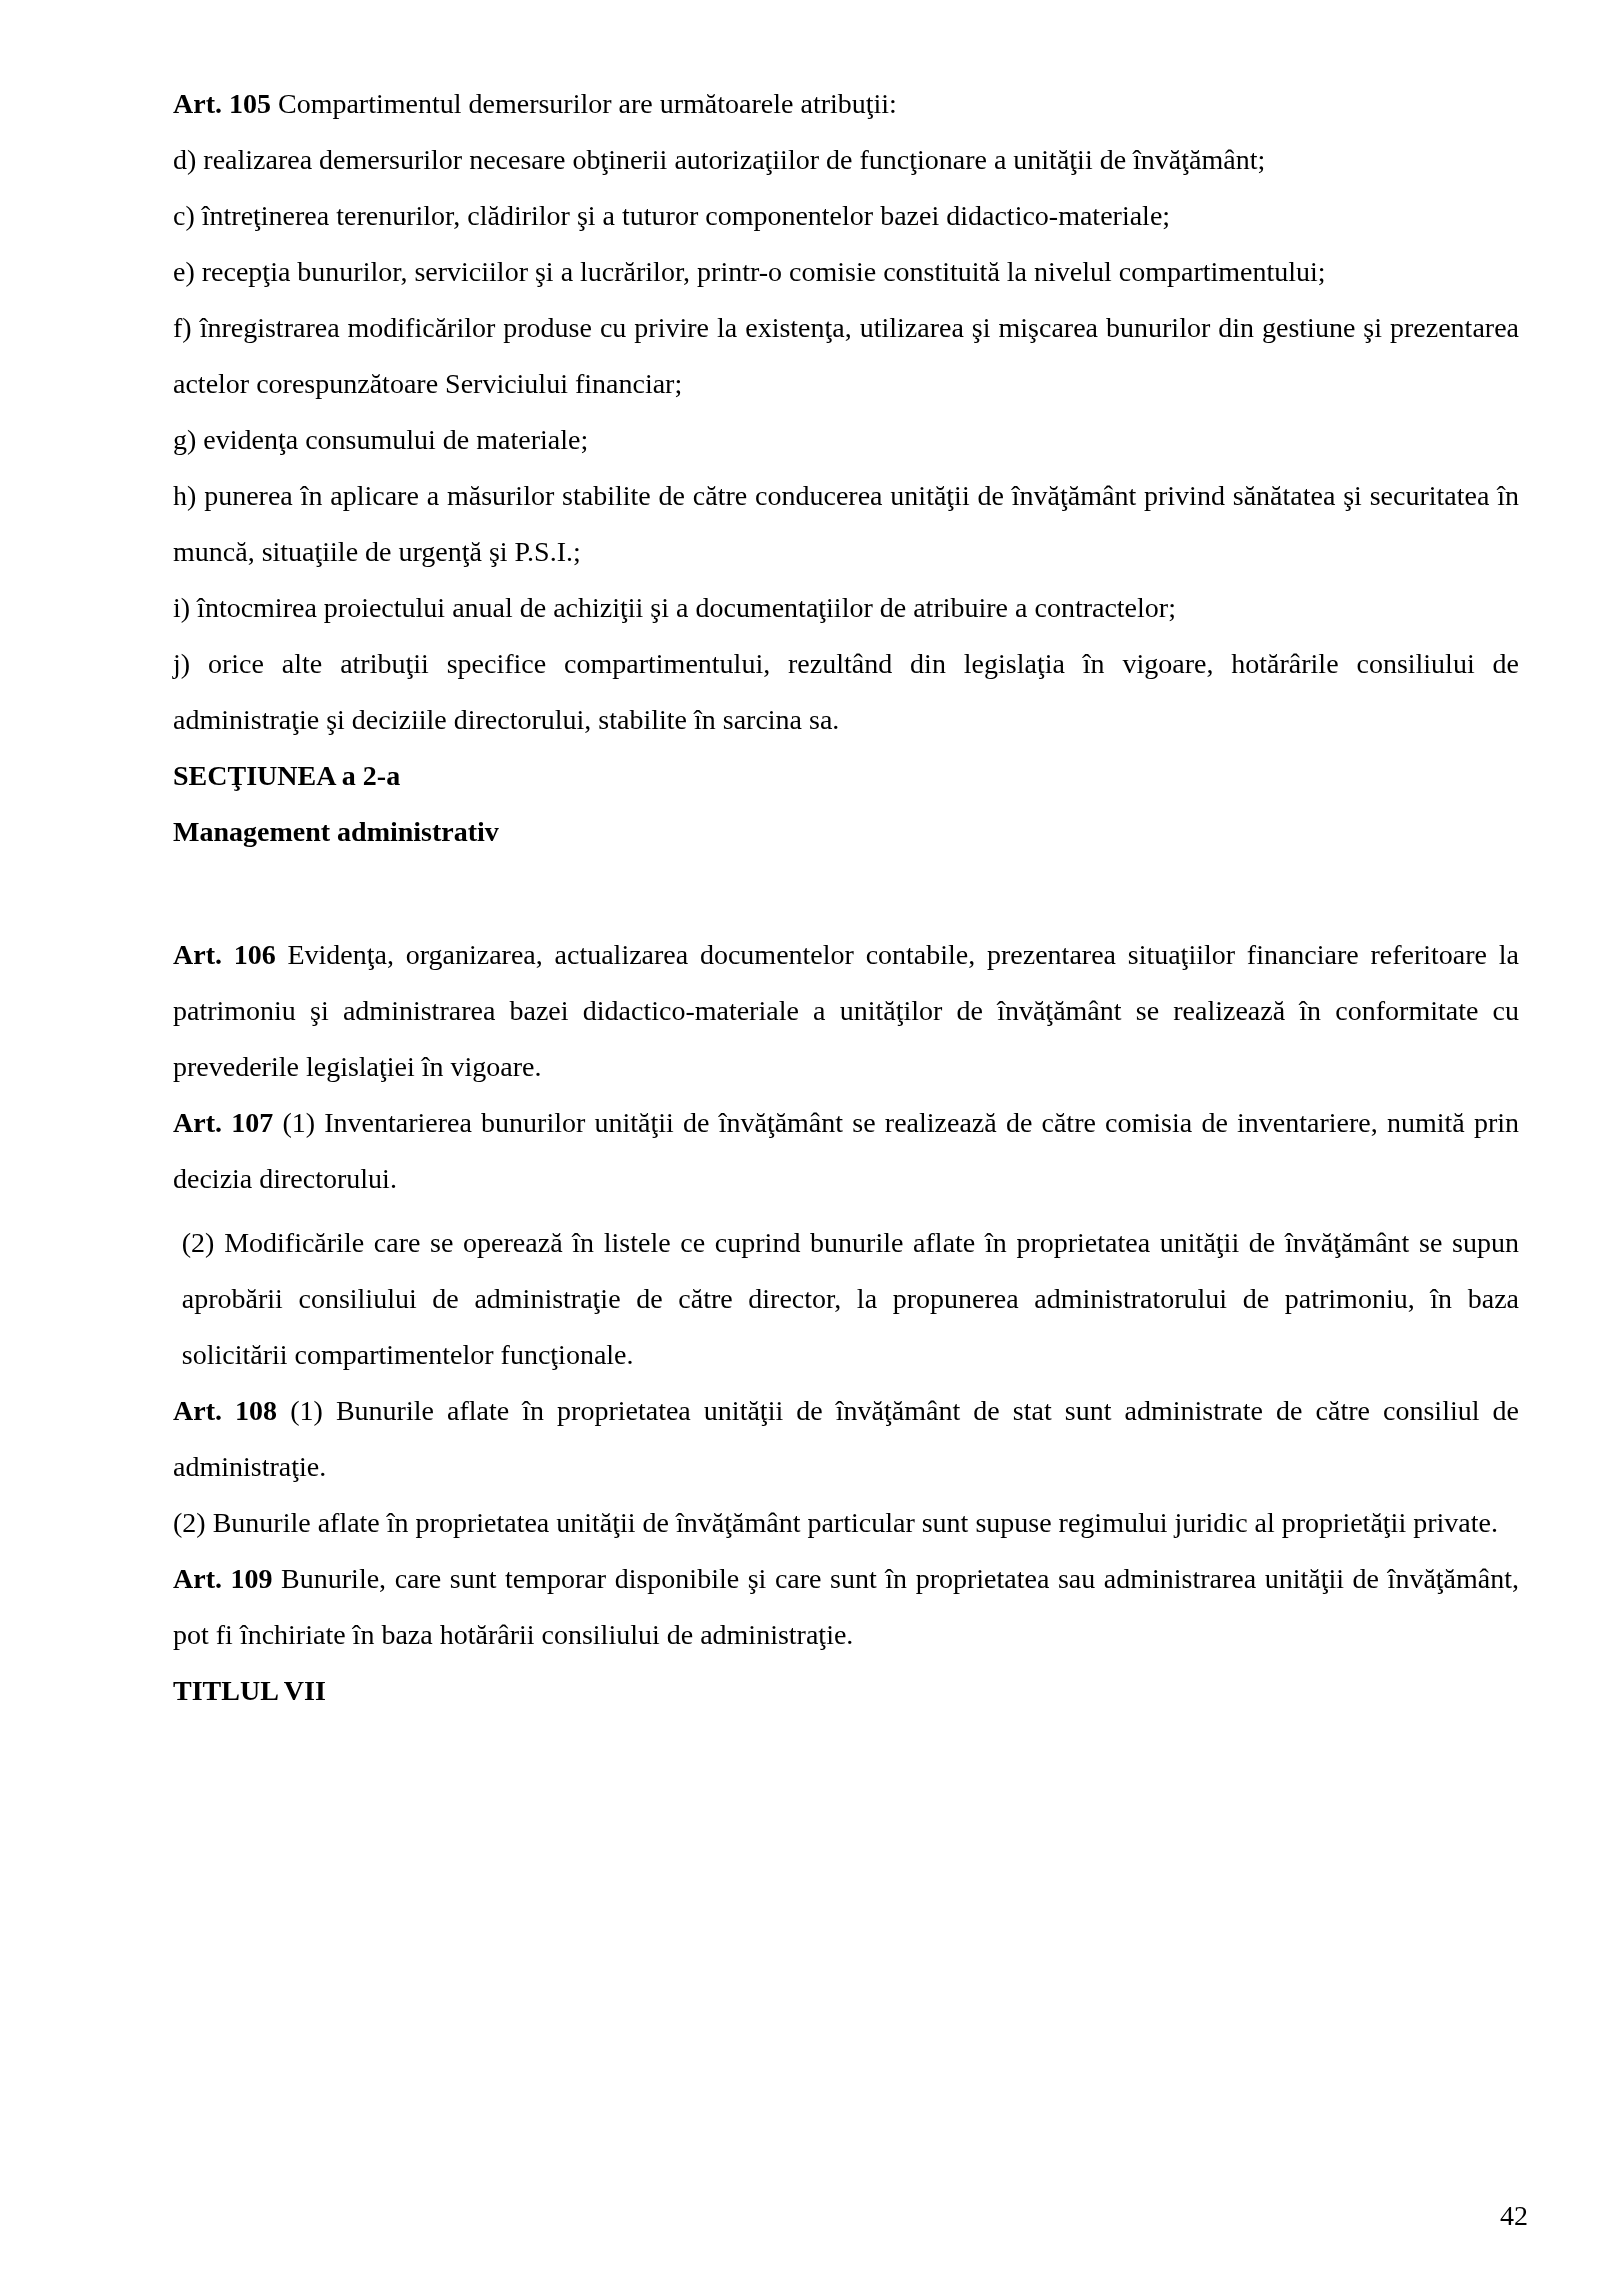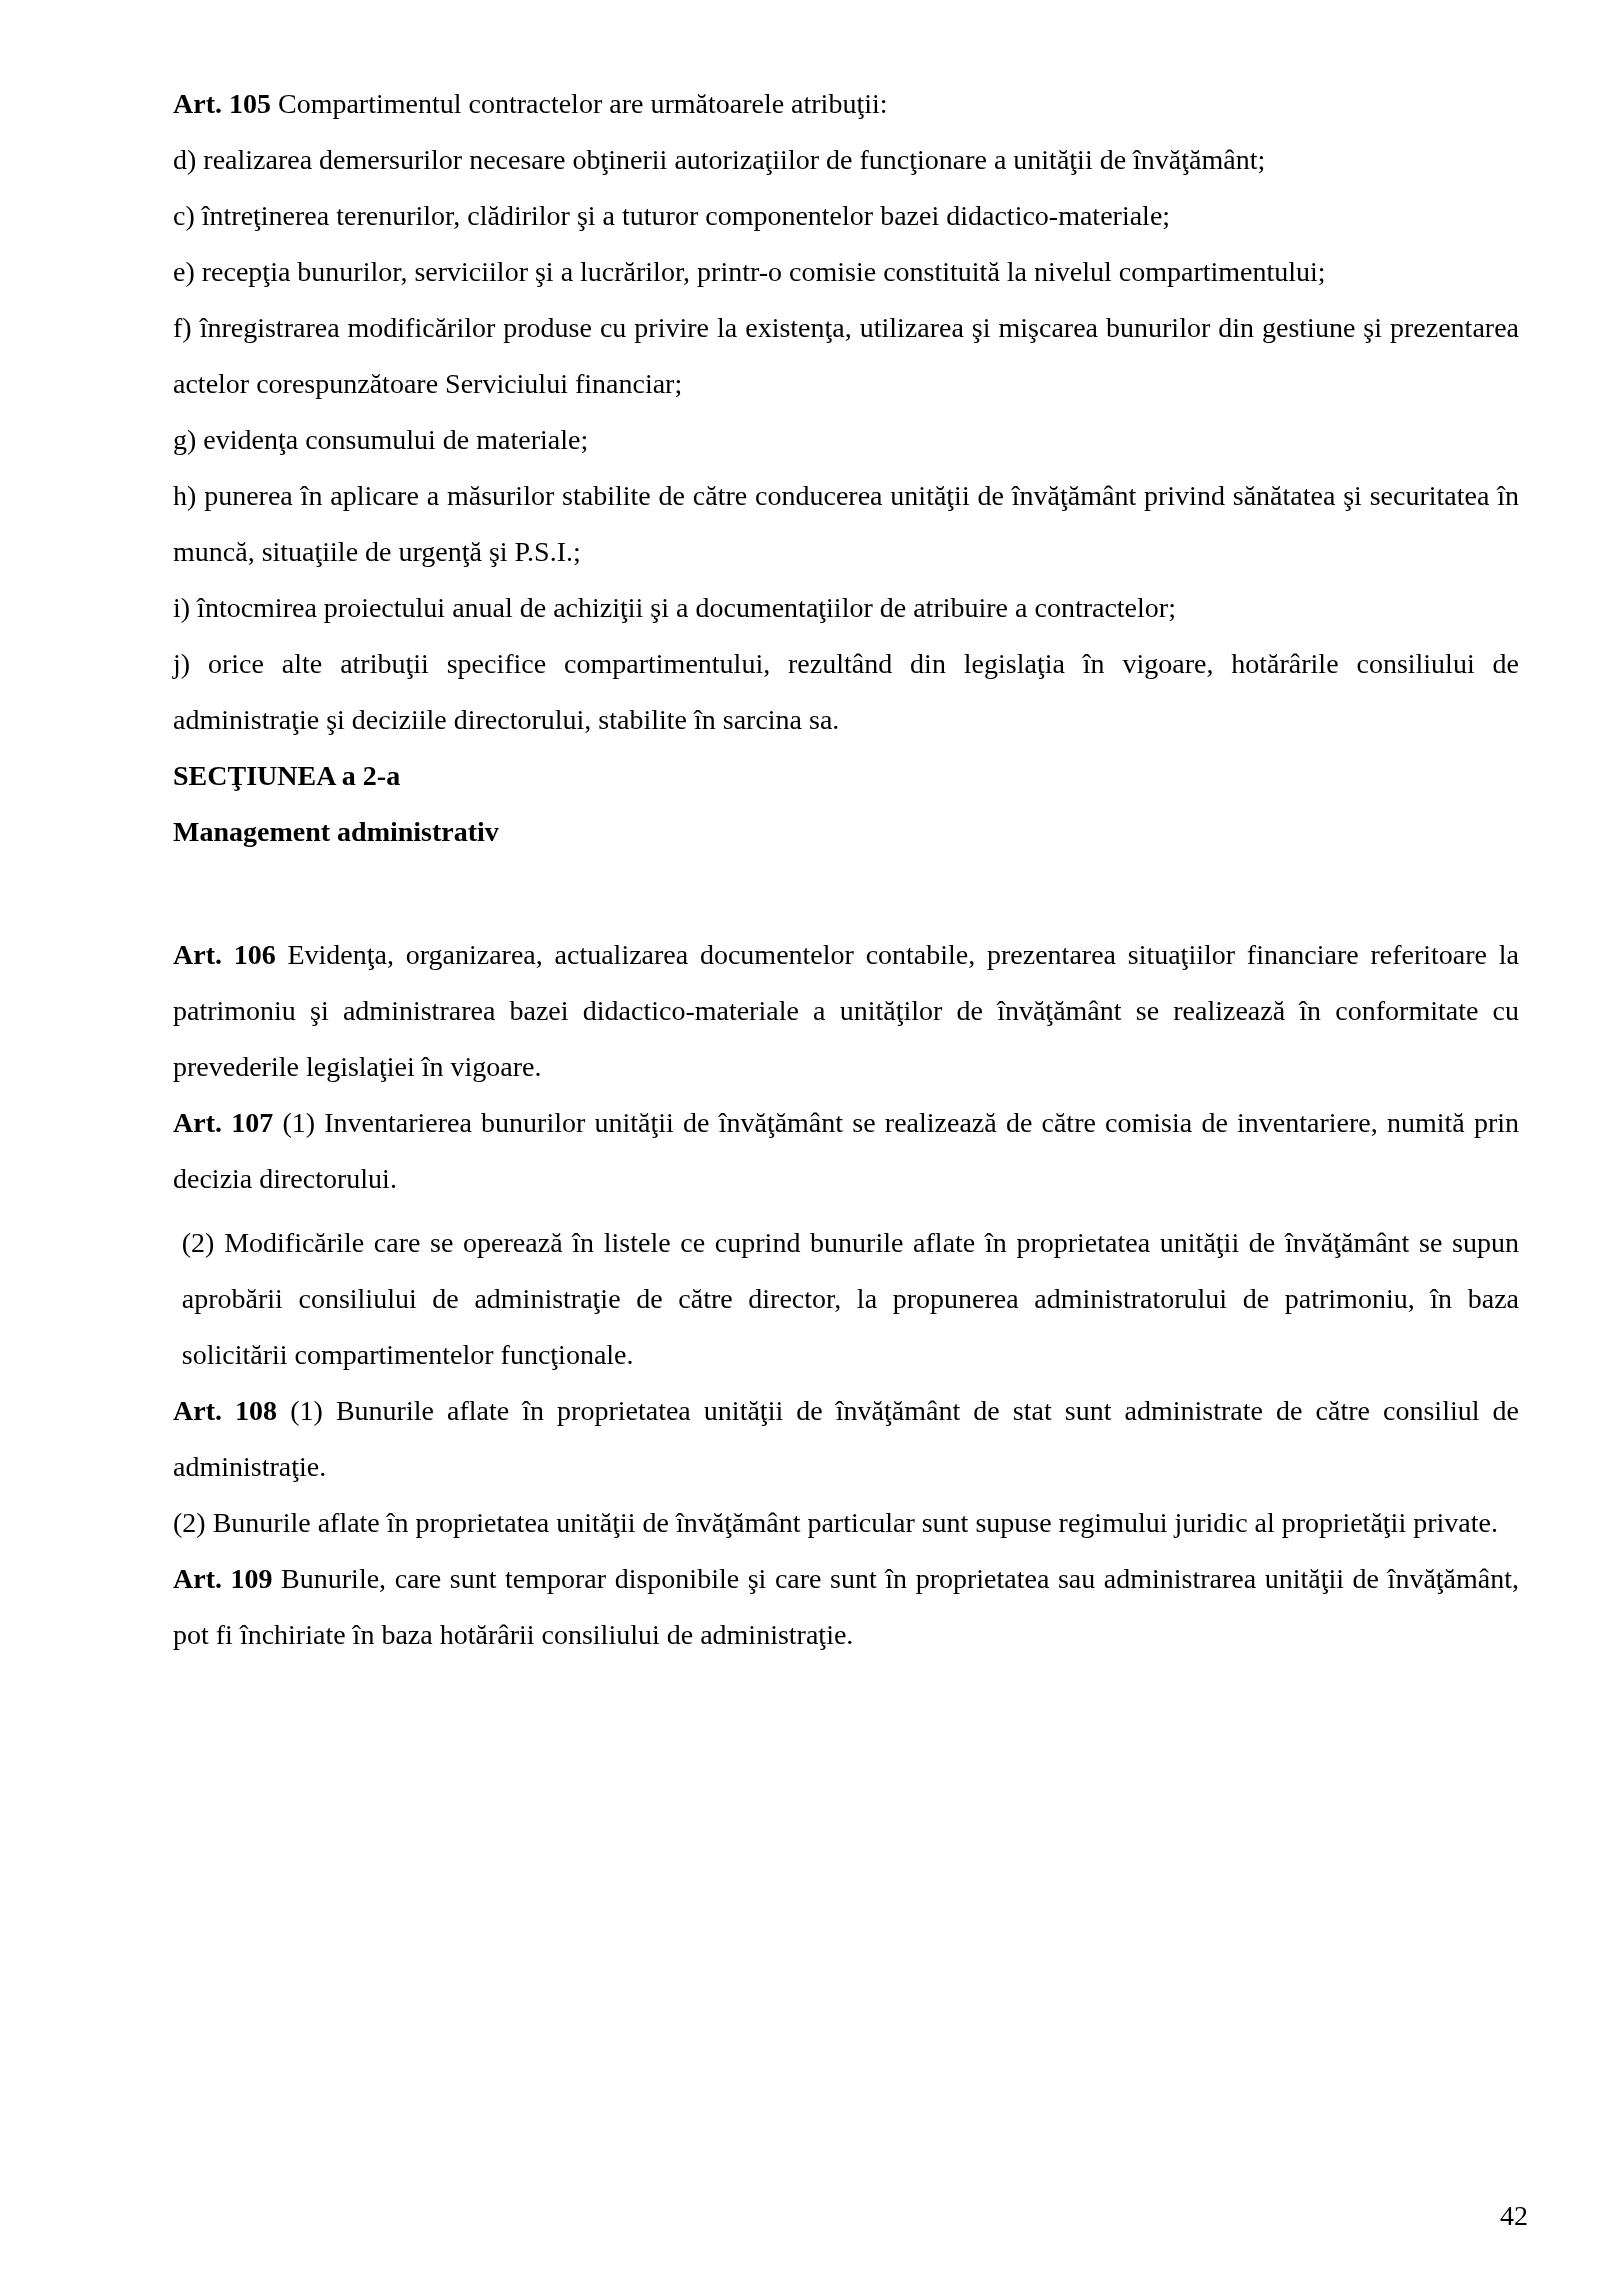--- a/index.html
+++ b/index.html
@@ -42,21 +42,21 @@
     font-size: 28px;
     line-height: 39px;
   }
 </style>
 </head>
 <body>
 
 <div class="page">
 
   <p>
-    <b class="lbl">Art. 105</b><span> Compartimentul contractelor are următoarele atribuţii:</span>
+    <b class="lbl">Art. 105</b><span> Compartimentul demersurilor are următoarele atribuţii:</span>
   </p>
 
   <p>d) realizarea demersurilor necesare obţinerii autorizaţiilor de funcţionare a unităţii de învăţământ;</p>
   <p>c) întreţinerea terenurilor, clădirilor şi a tuturor componentelor bazei didactico-materiale;</p>
   <p>e) recepţia bunurilor, serviciilor şi a lucrărilor, printr-o comisie constituită la nivelul compartimentului;</p>
   <p>f) înregistrarea modificărilor produse cu privire la existenţa, utilizarea şi mişcarea bunurilor din gestiune şi prezentarea actelor corespunzătoare Serviciului financiar;</p>
   <p>g) evidenţa consumului de materiale;</p>
   <p>h) punerea în aplicare a măsurilor stabilite de către conducerea unităţii de învăţământ privind sănătatea şi securitatea în muncă, situaţiile de urgenţă şi P.S.I.;</p>
   <p>i) întocmirea proiectului anual de achiziţii şi a documentaţiilor de atribuire a contractelor;</p>
   <p>j) orice alte atribuţii specifice compartimentului, rezultând din legislaţia în vigoare, hotărârile consiliului de administraţie şi deciziile directorului, stabilite în sarcina sa.</p>
@@ -81,17 +81,18 @@
   </p>
 
   <p>
     <span>(2) Bunurile aflate în proprietatea unităţii de învăţământ particular sunt supuse regimului juridic al proprietăţii private.</span>
   </p>
 
   <p>
     <b class="lbl">Art. 109</b><span> Bunurile, care sunt temporar disponibile şi care sunt în proprietatea sau administrarea unităţii de învăţământ, pot fi închiriate în baza hotărârii consiliului de administraţie.</span>
   </p>
 
+  <p class="center-head title-vii">TITLUL VII</p>
 
   <div class="page-number">42</div>
 
 </div>
 
 
 </body></html>

